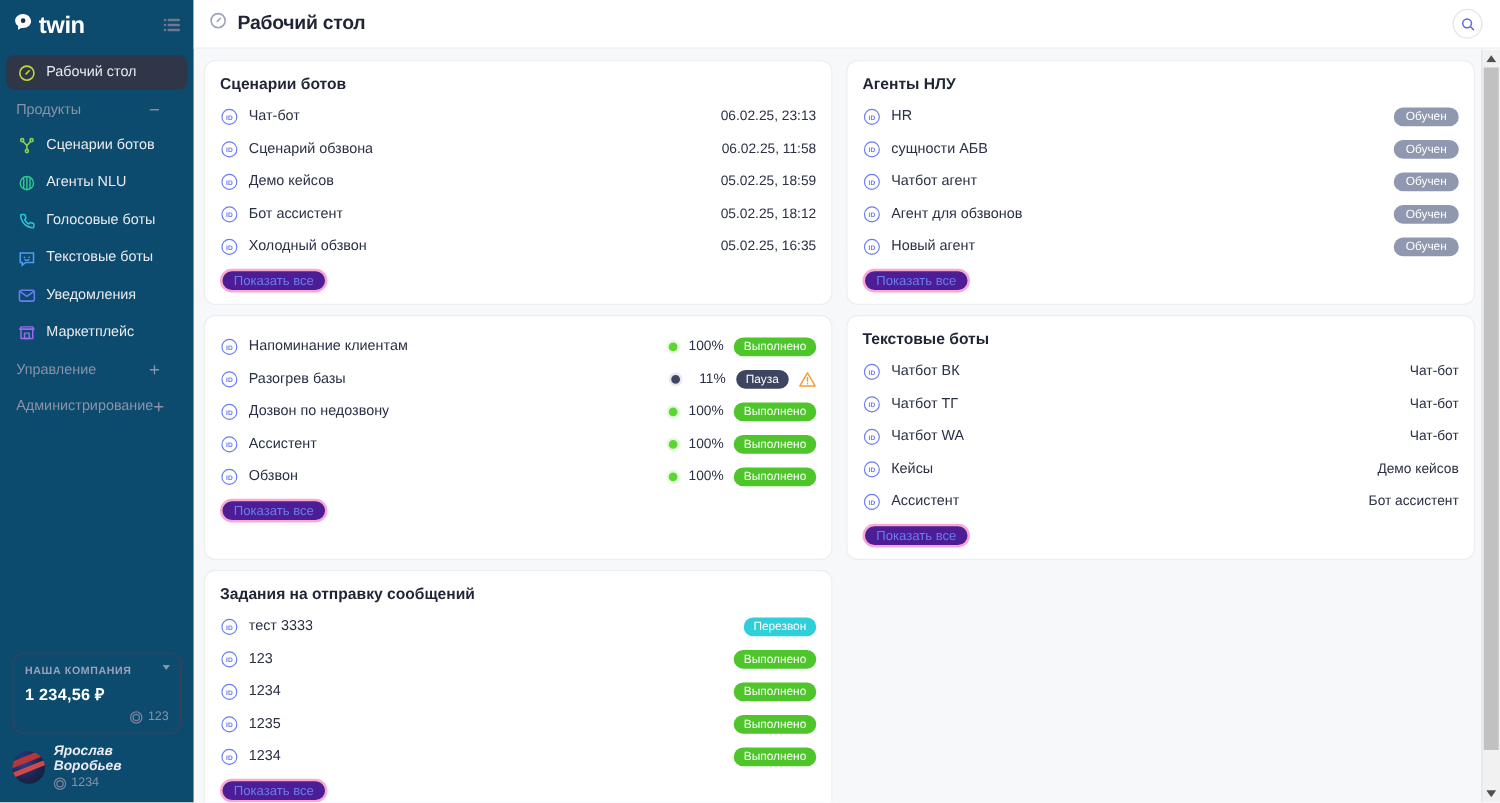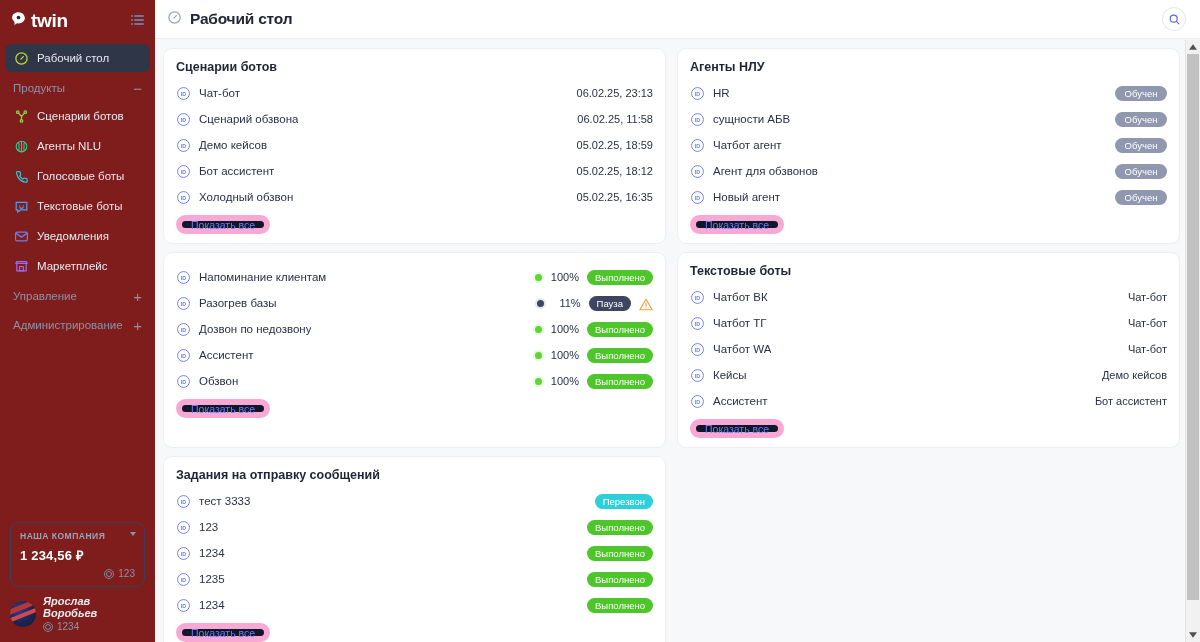--- a/index.html
+++ b/index.html
@@ -7,21 +7,21 @@
     width: 1200px; height: 642px;
     overflow: hidden;
     font-family: "Liberation Sans", sans-serif;
     background: #f7f8fa;
   }
   .app { display: flex; width: 1200px; height: 642px; }
 
   
   .sidebar {
     width: 155px; min-width: 155px; height: 642px;
-    background: #7f1d1d;
+    background: #0c4a6e;
     display: flex; flex-direction: column;
     position: relative;
   }
   .sb-top {
     height: 40px; display: flex; align-items: center;
     padding: 0 11px 0 10px; justify-content: space-between;
   }
   .brand { display: flex; align-items: center; gap: 4px; }
   .brand-word {
     color: #fff; font-size: 19px; font-weight: 700; letter-spacing: -0.3px;
@@ -42,21 +42,21 @@
     display: flex; align-items: center; gap: 8px;
     height: 28px; padding: 0 8px; border-radius: 7px;
     cursor: pointer; margin-bottom: 2px;
   }
   .sb-item.active { background: #2e3648; }
   .sb-item .lbl { color: #e8eaf0; font-size: 11.5px; white-space: nowrap; }
   .sb-ico { width: 16px; height: 16px; display: flex; align-items: center; justify-content: center; flex: 0 0 16px; }
 
   .sb-section {
     display: flex; align-items: center; justify-content: space-between;
-    height: 26px; padding: 0 8px; margin: 3px 0 1px 0; cursor: pointer;
+    height: 26px; padding: 0 8px; margin: 3px 14px 1px 0; cursor: pointer;
   }
   .sb-section .lbl { color: #8a93a8; font-size: 11.5px; }
   .sb-section .pm { color: #8a93a8; font-size: 15px; line-height: 1; font-weight: 300; }
 
   .sb-spacer { flex: 1 1 auto; }
 
   .company-card {
     margin: 0 10px 8px 10px; padding: 8px 9px 7px 9px;
     border: 1px solid #39415a; border-radius: 9px;
     position: relative;
@@ -147,22 +147,22 @@
   .dot { width: 11px; height: 11px; border-radius:50%; flex:0 0 11px; }
   .dot.green { background: #5dd631; border: 2px solid #e6f8dd; }
   .dot.dark  { background: #3e4560; border: 2px solid #e6e8ef; }
   .pct { font-size: 11px; color: #2a3045; width: 29px; text-align: right; }
 
   .warn { width: 14px; height: 13px; flex:0 0 14px; }
 
   .showall {
     display: inline-flex; align-items: center; justify-content: center;
     height: 19px; padding: 0 9px; margin-top: 5px;
-    border: 6px solid #f9a8d4; border-radius: 10px;
-    font-size: 10.5px; color: #6a7df0; background: #0f172a; cursor: pointer;
+    border: 2px solid #f9a8d4; border-radius: 10px;
+    font-size: 10.5px; color: #6a7df0; background: #4c1d95; cursor: pointer;
   }
 
   
   .scrollbar {
     position: absolute; right: 0; top: 40px; width: 15px; bottom: 0;
     background: #f1f1f1; border-left: 1px solid #e3e3e3;
   }
   .sb-arrow { height: 14px; display:flex; align-items:center; justify-content:center; cursor:pointer; }
   .sb-arrow.bottom { position:absolute; bottom:0; left:0; right:0; }
   .sb-thumb {

